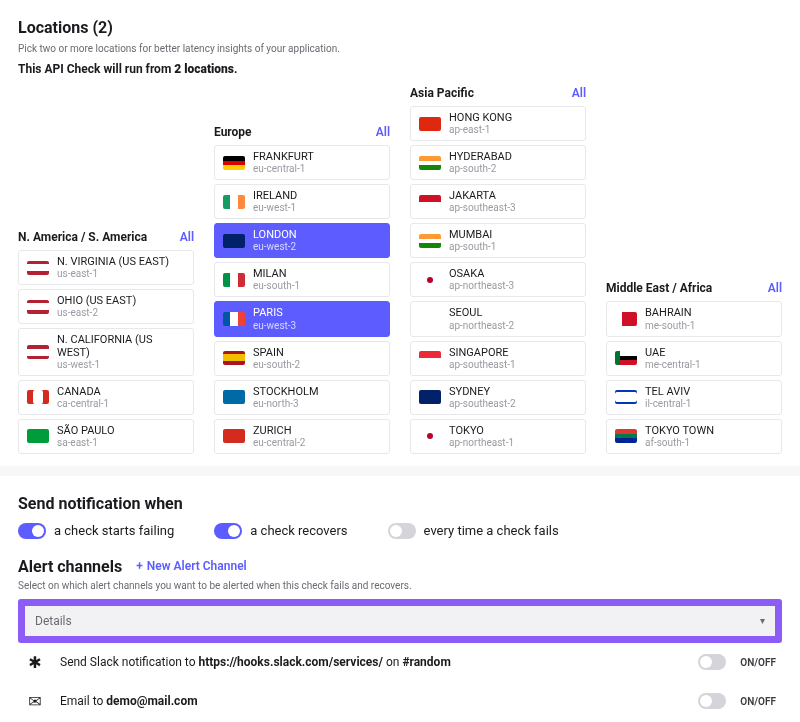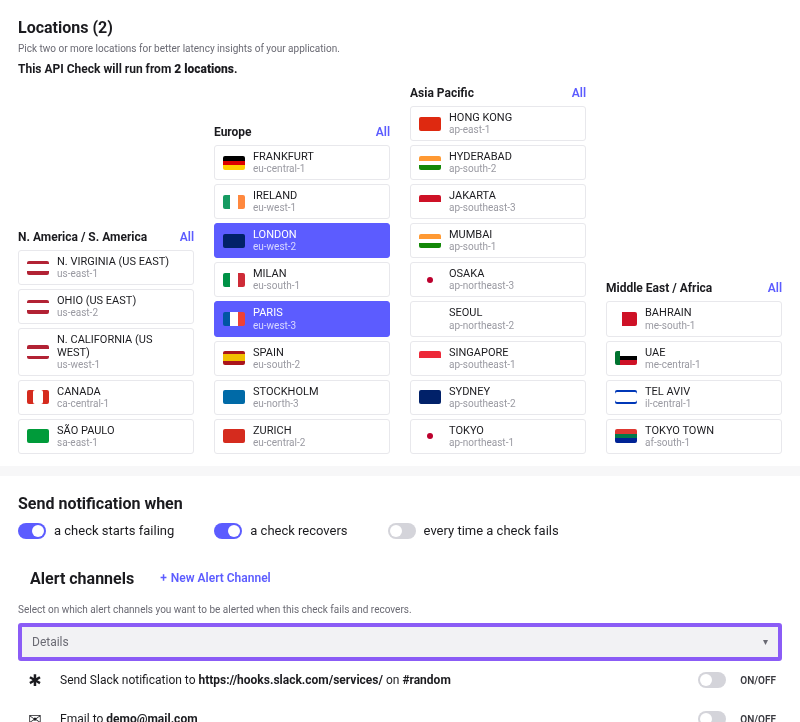--- a/index.html
+++ b/index.html
@@ -21,21 +21,21 @@
 .locreg { font-size: 10px; color: #9a9aa2; line-height: 1.1; }
 .loc.sel .locreg { color: #d8d8ff; }
 .notifrow { display: flex; gap: 40px; align-items: center; margin-top: 10px; }
 .nitem { display: flex; align-items: center; gap: 8px; font-size: 13px; }
 .tog { width: 28px; height: 16px; border-radius: 999px; background: #d4d4da; position: relative; cursor: pointer; }
 .tog.on { background: #5c5cff; }
 .tog::after { content:""; position:absolute; width:12px; height:12px; background:#fff; border-radius:50%; top:2px; left:2px; }
 .tog.on::after { left:14px; }
 .section-hdr { display:flex; gap:14px; align-items:center; margin-top: 18px; }
 .link { color:#5c5cff; font-size:12px; font-weight:600; cursor:pointer; display:inline-flex; gap:4px; align-items:center; }
-.details { background:#f2f2f4; border:4px solid #8b5cf6; border-radius:3px; padding:8px 10px; margin-top:2px; display:flex; justify-content:space-between; align-items:center; gap:200px; color:#6a6a73; font-size:12px; }
+.details { background:#f2f2f4; border:7px solid #8b5cf6; border-radius:3px; padding:8px 10px; margin-top:2px; display:flex; justify-content:space-between; align-items:center; gap:200px; color:#6a6a73; font-size:12px; }
 .details .chev { font-size:10px; }
 .chrow { display:flex; align-items:center; gap:14px; padding:10px 6px; }
 .chrow .txt { flex:1; font-size:12px; }
 .chicon { width:22px; text-align:center; font-size:16px; }
 .onoff { font-size:10px; font-weight:600; color:#3a3a40; }
 
 .f-us{background:#b22234;background-image:linear-gradient(#fff 0 0);background-size:22px 7px;background-repeat:no-repeat;background-position:0 3.5px;}
 .f-ca{background:#fff;box-shadow:inset 6px 0 #d52b1e,inset -6px 0 #d52b1e;}
 .f-br{background:#009b3a;}
 .f-de{background:linear-gradient(#000 33%,#dd0000 33% 66%,#ffce00 66%);}
@@ -290,21 +290,21 @@
           <div class="tog on"></div>
           <span>a check recovers</span>
         </div>
         <div class="nitem">
           <div class="tog"></div>
           <span>every time a check fails</span>
         </div>
       </div>
 
     <div class="section-hdr">
-      <div class="heading" style="margin:12px">Alert channels</div>
+      <div class="heading" style="margin:0">Alert channels</div>
       <div class="link">
         <span>+</span>
         <span>New Alert Channel</span>
       </div>
     </div>
     <div class="sub" style="margin-top:4px">Select on which alert channels you want to be alerted when this check fails and recovers.</div>
 
     <div class="details">
       <span>Details</span>
       <span class="chev">▾</span>

